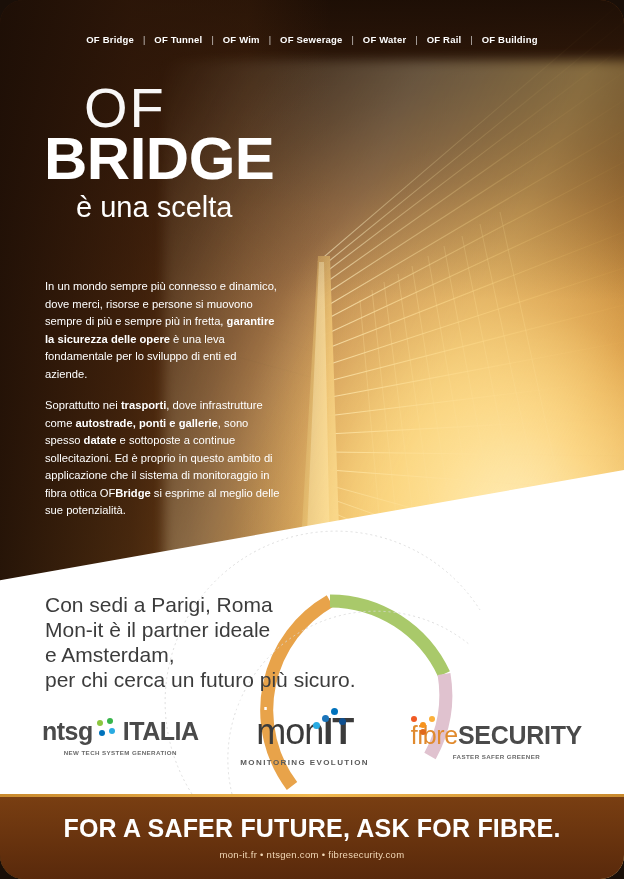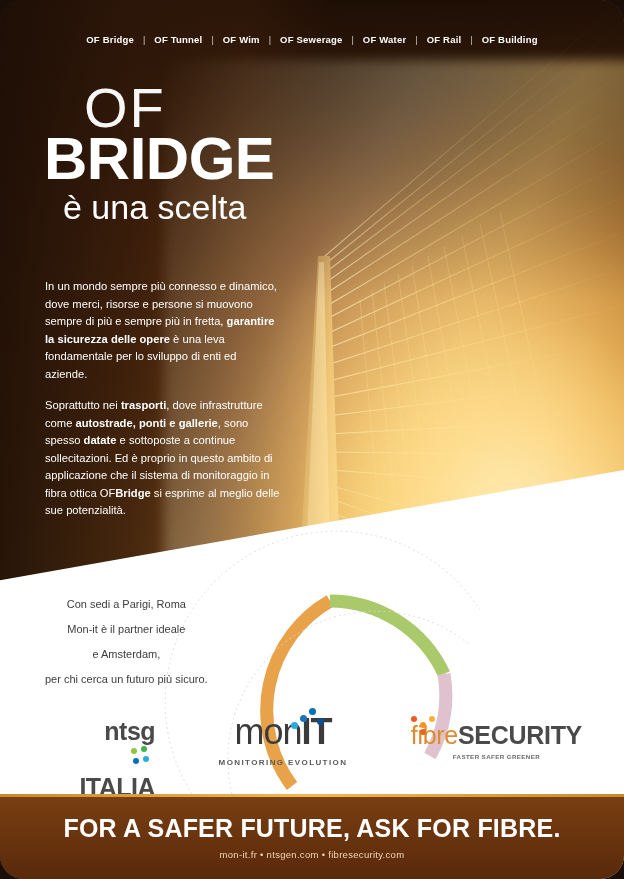--- a/index.html
+++ b/index.html
@@ -84,48 +84,48 @@
   }
   .h-bridge {
     font-size: 60px; font-weight: bold; color: #ffffff;
     letter-spacing: -0.5px; line-height: 58px; margin-top: -4px;
   }
   .h-sub1 {
     font-size: 35px; font-weight: 400; color: #ffffff;
     line-height: 38px; margin-top: 6px; margin-left: 3px;
   }
   .h-sub2 {
-    font-size: 34px; font-weight: 400; color: #ffffff;
-    line-height: 38px; margin-left: 19px;
+    font-size: 29px; font-weight: 400; color: #ffffff;
+    line-height: 38px; margin-left: 32px;
   }
 
   
   .body-copy {
     position: absolute; left: 45px; top: 278px; width: 235px; z-index: 6;
     color: #ffffff; font-size: 11.2px; line-height: 17.5px;
   }
   .body-copy p { margin-bottom: 14px; }
   .body-copy b { font-weight: bold; }
 
   
   .lower-text {
     position: absolute; left: 45px; top: 592px; z-index: 7;
-    color: #3c3c3c; font-size: 11px; line-height: 25px; font-weight: 400; text-align: center;
+    color: #3c3c3c; font-size: 21px; line-height: 25px; font-weight: 400;
   }
   .lower-text .accent { color: #ffffff; font-family: Liberation Mono, monospace; }
 
   
   .logos {
     position: absolute; left: 0; right: 0; top: 718px; height: 70px; z-index: 7;
     display: flex; align-items: flex-start; justify-content: space-between;
     padding: 0 42px;
   }
   .logo { text-align: center; position: relative; }
 
-  .ntsg-wrap { display: flex; align-items: flex-end; gap: 2px; justify-content: center; flex-direction: column; }
+  .ntsg-wrap { display: flex; align-items: flex-end; gap: 2px; justify-content: center; }
   .ntsg-text { font-size: 25px; font-weight: bold; color: #4a4a4a; letter-spacing: -0.5px; line-height: 26px; }
   .ntsg-dots { position: relative; width: 26px; height: 26px; }
   .ntsg-dots span { position: absolute; width: 6px; height: 6px; border-radius: 50%; }
   .logo-caption { font-size: 6.2px; color: #6a6a6a; letter-spacing: 0.4px; margin-top: 5px; font-weight: bold; }
 
   .monit-main { font-size: 36px; font-weight: 300; color: #3b3b3b; letter-spacing: -1px; line-height: 36px; }
   .monit-main b { font-weight: bold; }
   .monit-dots { position: absolute; right: 6px; top: -8px; width: 34px; height: 30px; }
   .monit-dots span { position: absolute; width: 7px; height: 7px; border-radius: 50%; }
   .monit-caption { font-size: 8px; color: #5a5a5a; letter-spacing: 1.4px; margin-top: 8px; font-weight: bold; }

